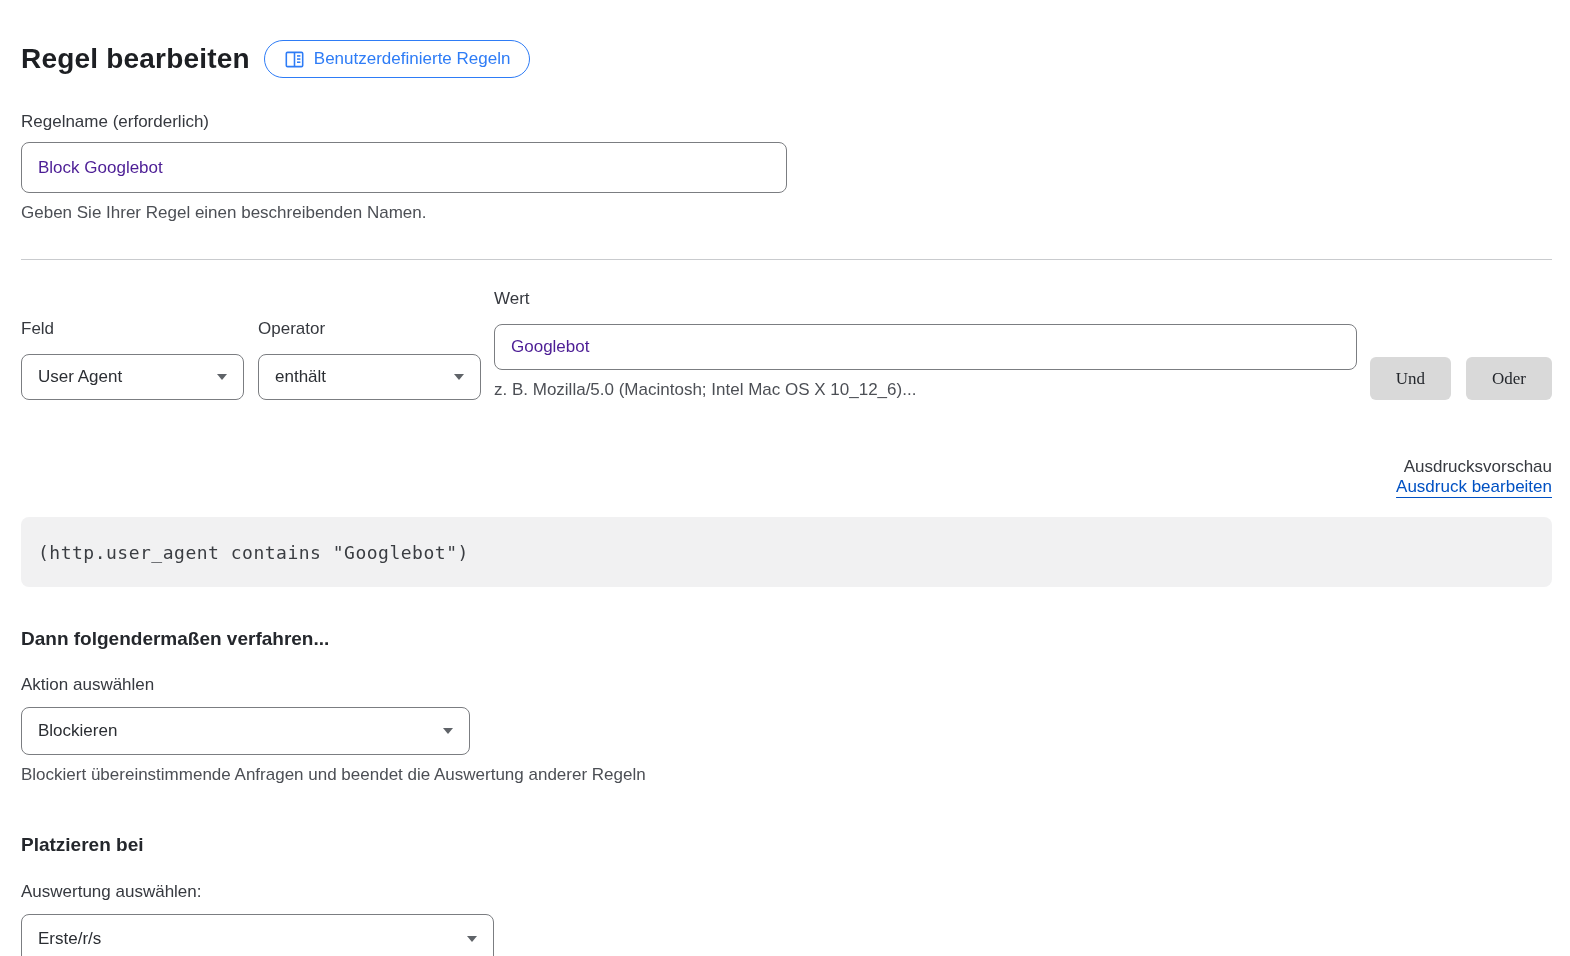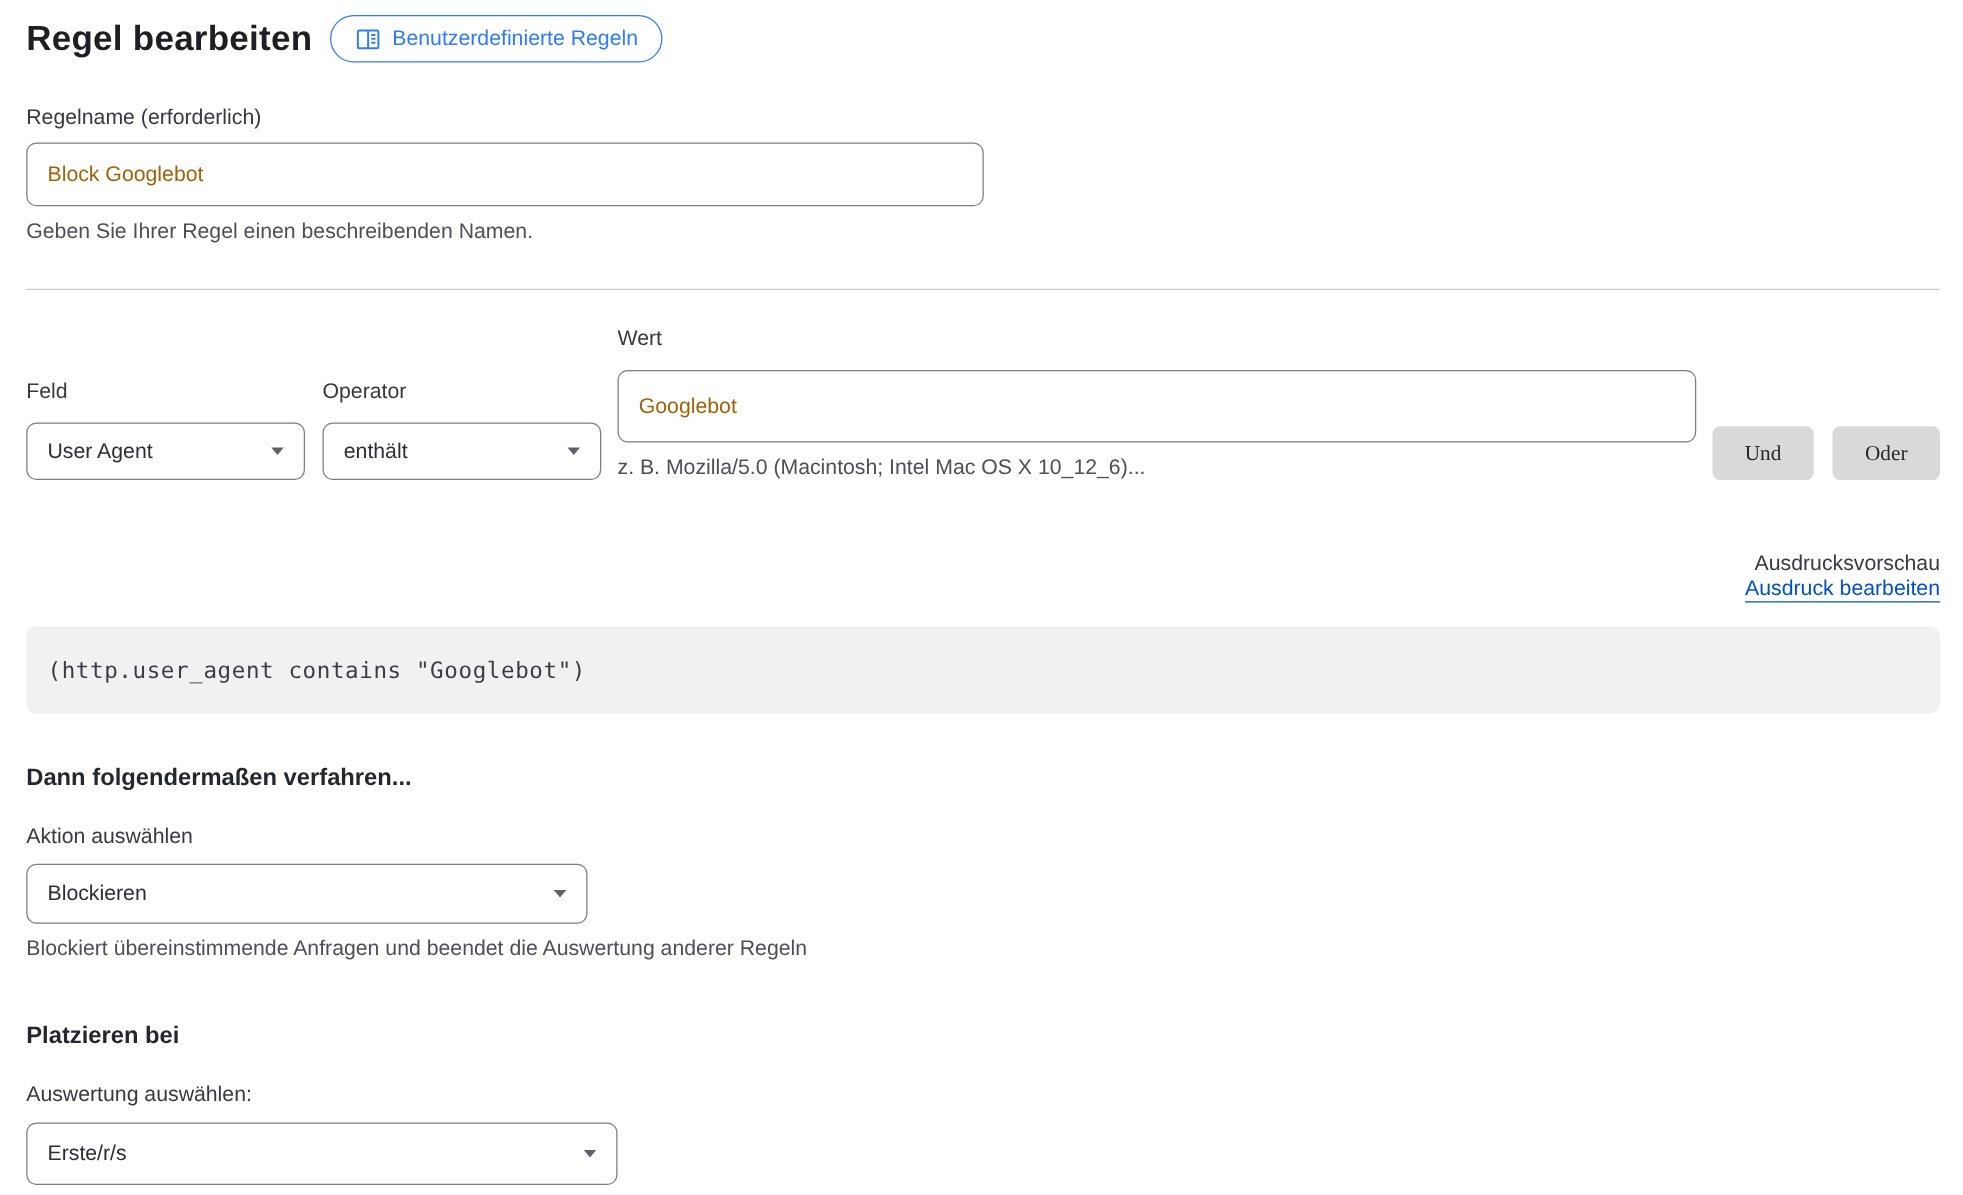--- a/index.html
+++ b/index.html
@@ -4,21 +4,21 @@
 <style>
   * { margin: 0; padding: 0; box-sizing: border-box; }
   html, body {
     background: #ffffff;
     font-family: "Liberation Sans", sans-serif;
     color: #36393f;
   }
   .container {
     width: 1570px;
     height: 956px;
-    padding: 12px 18px 0 21px;
+    padding: 40px 18px 0 21px;
     position: relative;
   }
 
   
   .header-row {
     display: flex;
     align-items: center;
     gap: 14px;
     margin-bottom: 34px;
   }
@@ -57,21 +57,21 @@
     margin-top: 10px;
   }
   .text-input {
     display: block;
     width: 766px;
     height: 51px;
     border: 1px solid #7b7d81;
     border-radius: 8px;
     padding: 0 16px;
     font-size: 17px;
-    color: #a16207;
+    color: #4c1d95;
     font-family: "Liberation Sans", sans-serif;
     background: #fff;
     outline: none;
   }
   .divider {
     border: none;
     border-top: 1px solid #c9cbce;
     margin: 36px 0 29px 0;
   }
 
@@ -99,21 +99,21 @@
   .select-field { margin-right: 1px; }
   .caret {
     width: 0; height: 0;
     border-left: 5.5px solid transparent;
     border-right: 5.5px solid transparent;
     border-top: 6.5px solid #5f6368;
     margin-left: 10px;
     flex: 0 0 auto;
   }
   .value-col { flex: 1 1 auto; }
-  .value-input { width: 100%; height: 58px; }
+  .value-input { width: 100%; height: 46px; }
   .btn-col { padding-top: 37px; }
   .gray-btn {
     height: 43px;
     padding: 0 26px;
     background: #d9d9d9;
     color: #24272c;
     border: none;
     border-radius: 6px;
     font-size: 17px;
     font-family: Liberation Serif, serif;

